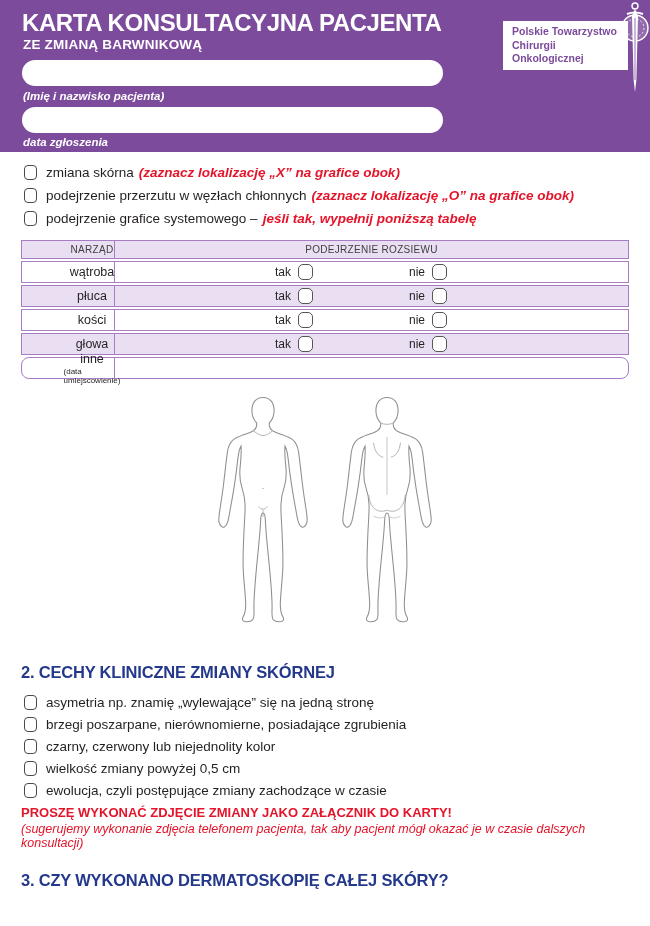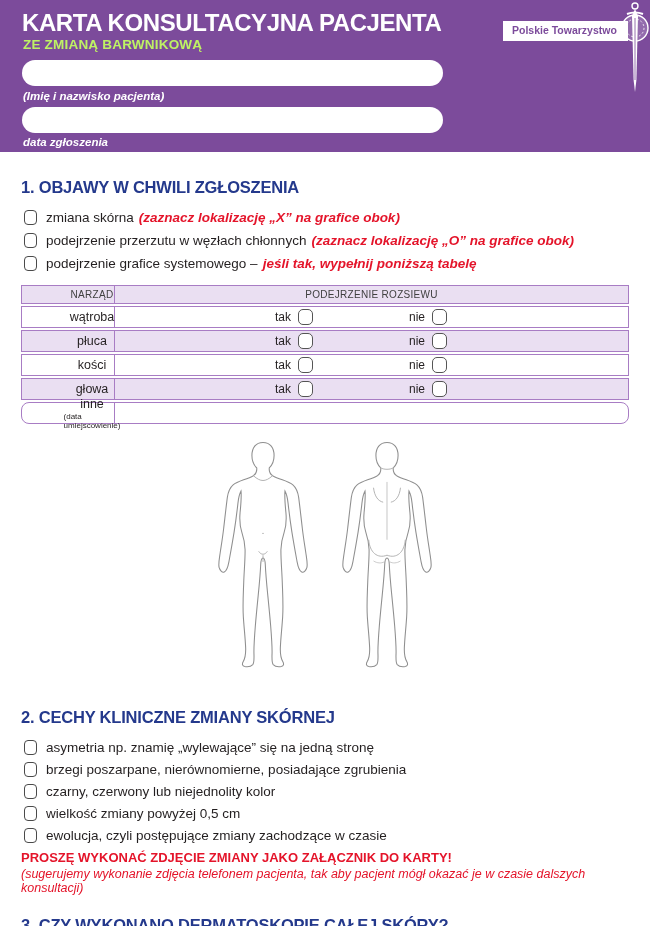--- a/index.html
+++ b/index.html
@@ -6,27 +6,27 @@
   html,body { margin:0; padding:0; }
   body {
     width:650px; height:926px; background:#ffffff;
     font-family:"Liberation Sans", sans-serif;
     color:#231f20; overflow:hidden;
   }
   
   .header { position:relative; width:650px; height:152px; background:#7c4b9b; }
   .page-title { position:absolute; left:22px; top:9px; margin:0; color:#ffffff;
     font-size:24px; font-weight:bold; letter-spacing:-0.4px; white-space:nowrap; }
-  .page-subtitle { position:absolute; left:23px; top:37px; color:#bef264;
+  .page-subtitle { position:absolute; left:23px; top:37px; color:#ffffff;
     font-size:13.5px; font-weight:bold; letter-spacing:0.2px; }
   .pill { position:absolute; left:22px; width:421px; height:26px;
     background:#fff; border:none; border-radius:13px; }
   .pill-label { position:absolute; left:23px; color:#fff; font-style:italic;
     font-weight:bold; font-size:11.5px; }
-  .logo-box { position:absolute; left:503px; top:21px; width:125px; height:20px;
+  .logo-box { position:absolute; left:503px; top:21px; width:125px; height:49px;
     background:#fff; display:flex; flex-direction:column; justify-content:center;
     padding-left:9px; }
   .logo-box span { color:#7c4b9b; font-weight:bold; font-size:10.5px; line-height:1.3; }
   .sword-wrap { position:absolute; left:606px; top:0; }
   
   .content { padding:0 21px; }
   .sec-title { margin:0; color:#24398c; font-size:16.5px; font-weight:bold; letter-spacing:-0.2px; }
   #s1-title { padding-top:26px; }
   .chk-list { margin-top:9px; }
   .chk-item { display:flex; align-items:center; height:23px; font-size:13.5px; }
@@ -68,36 +68,36 @@
   <div class="page-subtitle">ZE ZMIANĄ BARWNIKOWĄ</div>
 
   <div class="pill" style="top:60px;"></div>
   <div class="pill-label" style="top:90px;">(Imię i nazwisko pacjenta)</div>
 
   <div class="pill" style="top:107px;"></div>
   <div class="pill-label" style="top:136px;">data zgłoszenia</div>
 
   <div class="logo-box">
     <span>Polskie Towarzystwo</span>
+    <span>Chirurgii Onkologicznej</span>
   </div>
   <div class="sword-wrap">
     <svg width="44" height="110" viewBox="0 0 44 110">
       <circle cx="29" cy="28" r="13" fill="rgba(255,255,255,0.18)" stroke="#ffffff" stroke-width="1.4"></circle>
       <circle cx="29" cy="28" r="9" fill="none" stroke="#ffffff" stroke-width="0.8" stroke-dasharray="2 2"></circle>
       <circle cx="29" cy="6" r="3" fill="none" stroke="#ffffff" stroke-width="1.4"></circle>
       <path d="M21,14 Q29,11 37,14" fill="none" stroke="#ffffff" stroke-width="2"></path>
       <path d="M29,9 L26,16 L27.6,80 L29,92 L30.4,80 L32,16 Z" fill="#ffffff"></path>
       <line x1="29" y1="18" x2="29" y2="80" stroke="#7c4b9b" stroke-width="0.8"></line>
     </svg>
   </div>
 </div>
 
 <div class="content">
 
-  <h2 class="sec-title" id="s1-title">1. OBJAWY W CHWILI ZGŁOSZENIA</h2>
 
   <div class="chk-list">
     <div class="chk-item">
       <span class="cb"></span>
       <span>zmiana skórna</span>
       <span class="note">(zaznacz lokalizację „X” na grafice obok)</span>
     </div>
     <div class="chk-item">
       <span class="cb"></span>
       <span>podejrzenie przerzutu w węzłach chłonnych</span>

